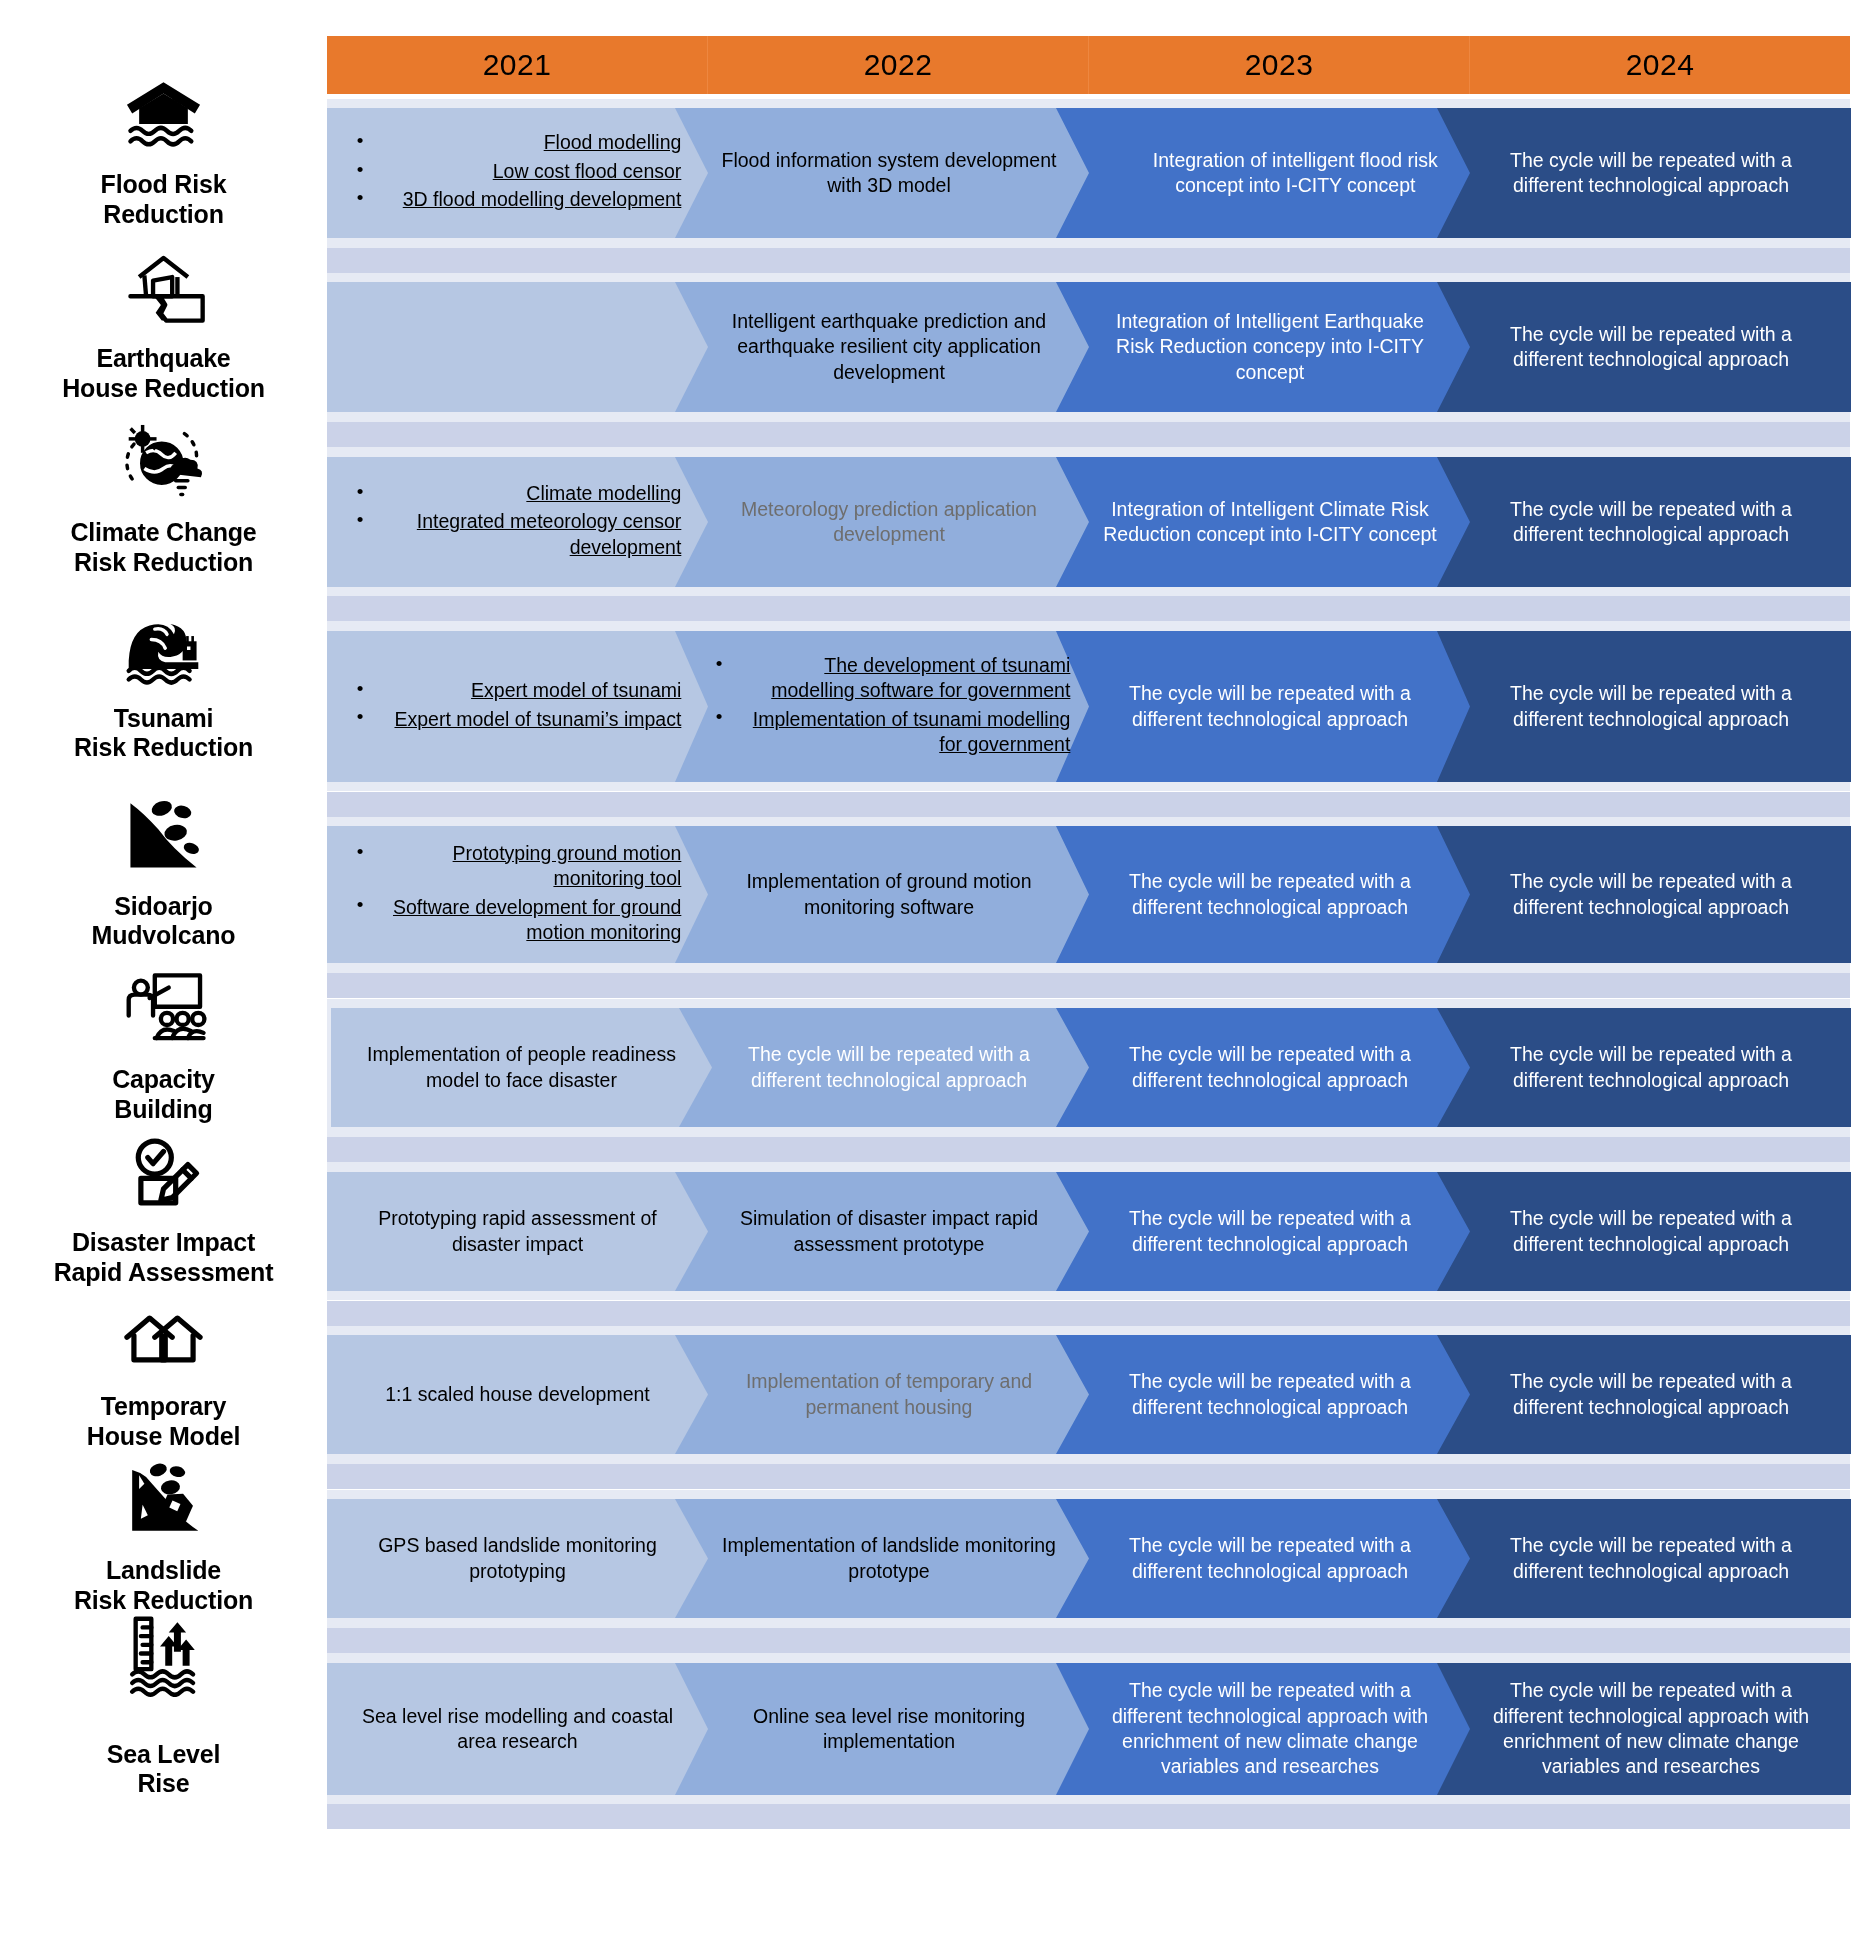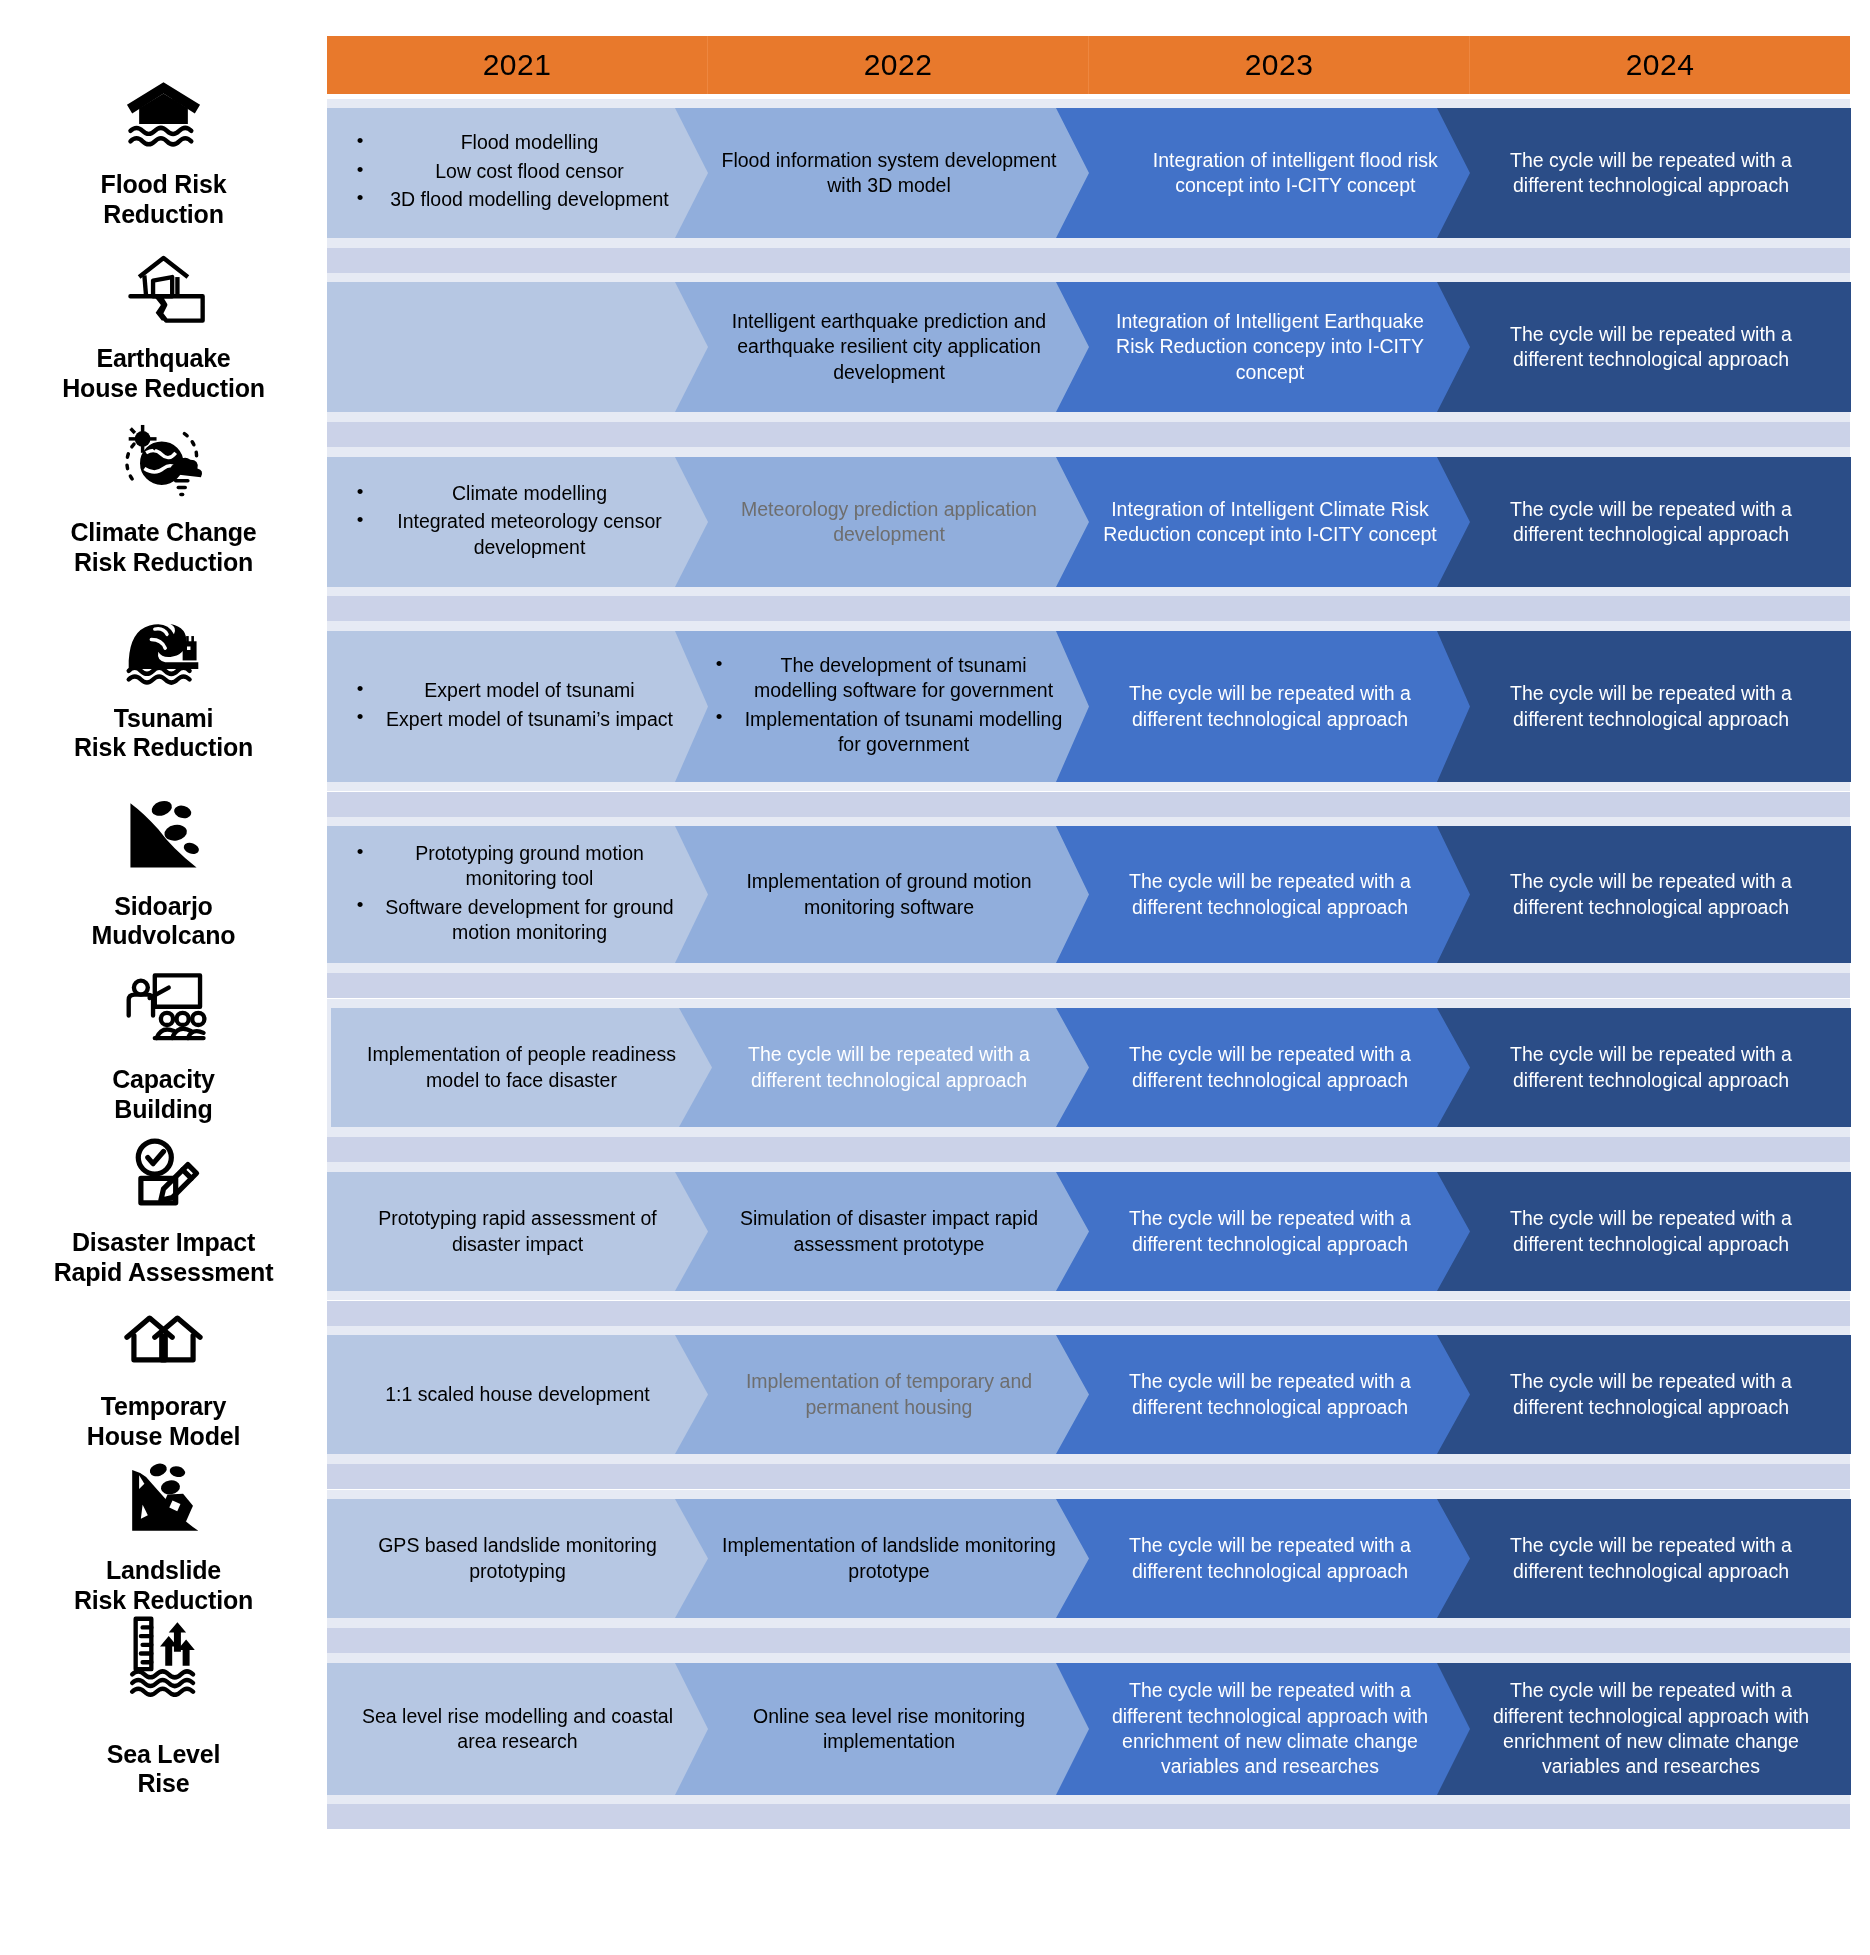--- a/index.html
+++ b/index.html
@@ -54,21 +54,21 @@
   }
   .cell .shape{
     position:absolute;inset:0;
   }
   .cell .txt{
     position:relative;z-index:2;
     text-align:center;line-height:1.30;font-size:19.5px;
     width:84%;
     white-space:pre-line;
   }
-  .cell.bullets .txt{text-align:center;width:86%;}
+  .cell.bullets .txt{text-align:right;width:86%;text-decoration:underline;}
   .cell.bullets ul{margin:0;padding:0 0 0 24px;list-style:none;}
   .cell.bullets li{
     position:relative;margin:0 0 3.2px 0;font-size:19.5px;line-height:1.30;
   }
   .cell.bullets li:before{
     content:"\2022";position:absolute;left:-21px;top:-1.1px;font-size:19px;
   }
 
   
   .chev{

